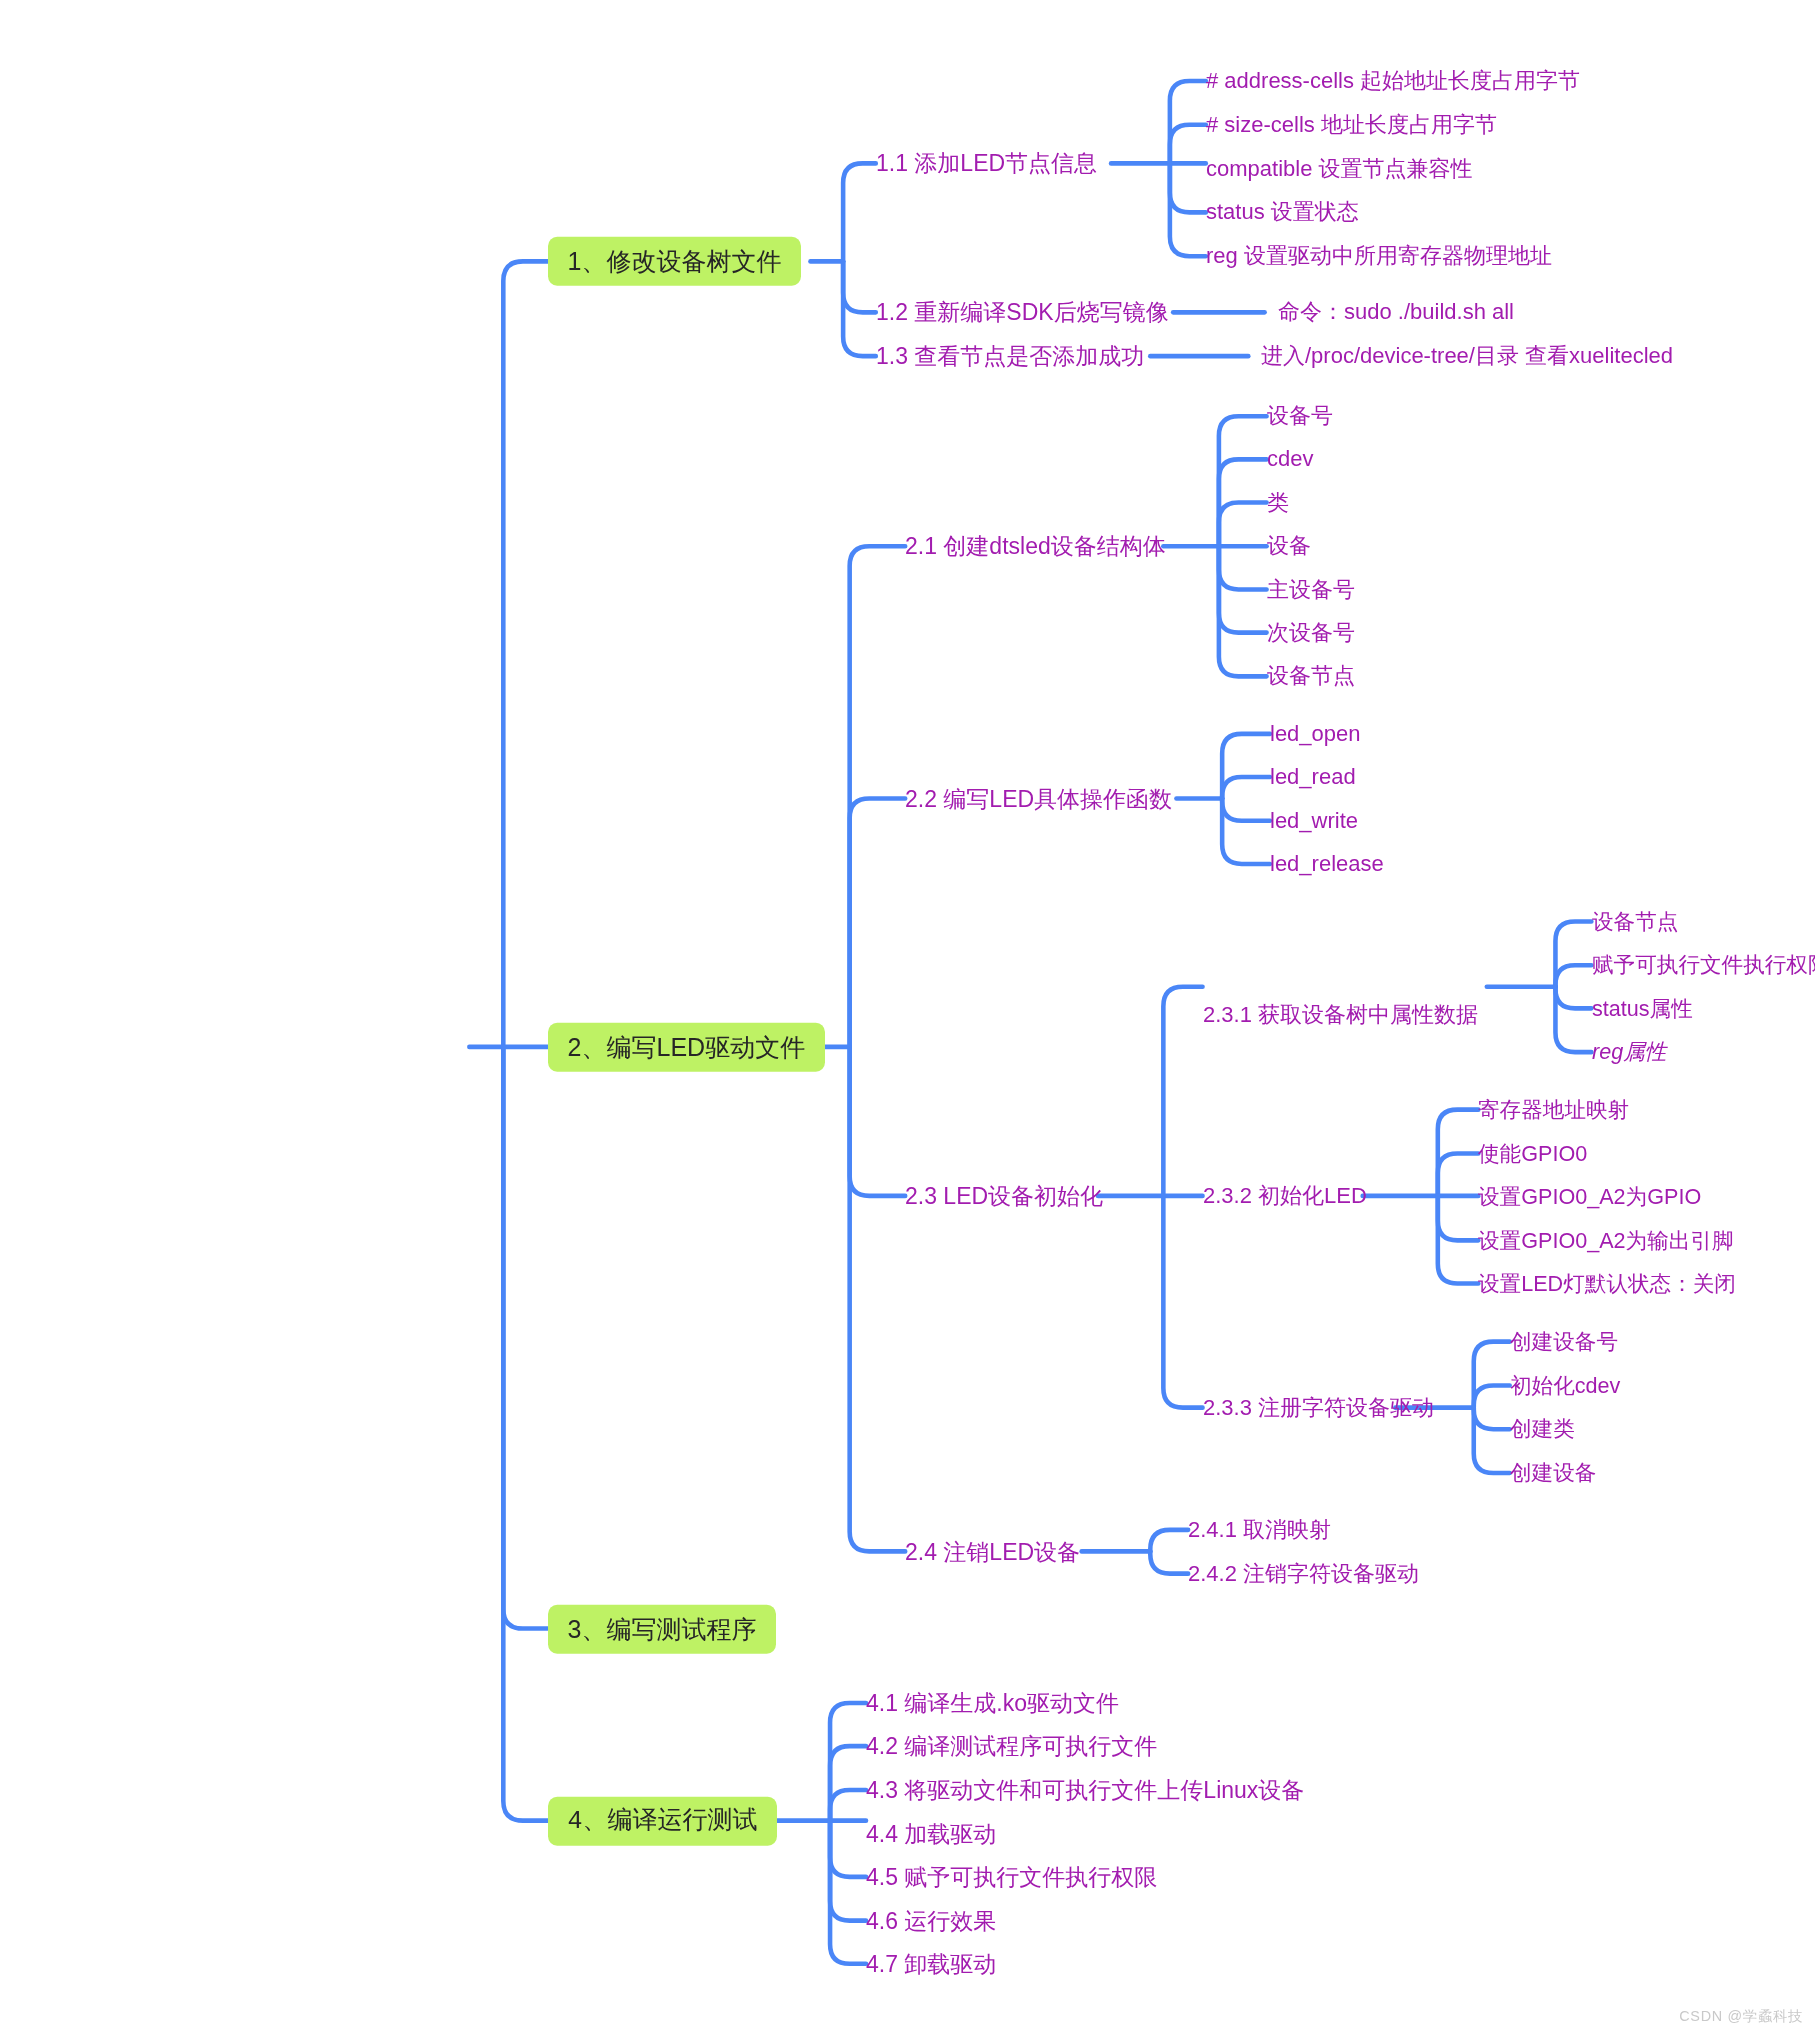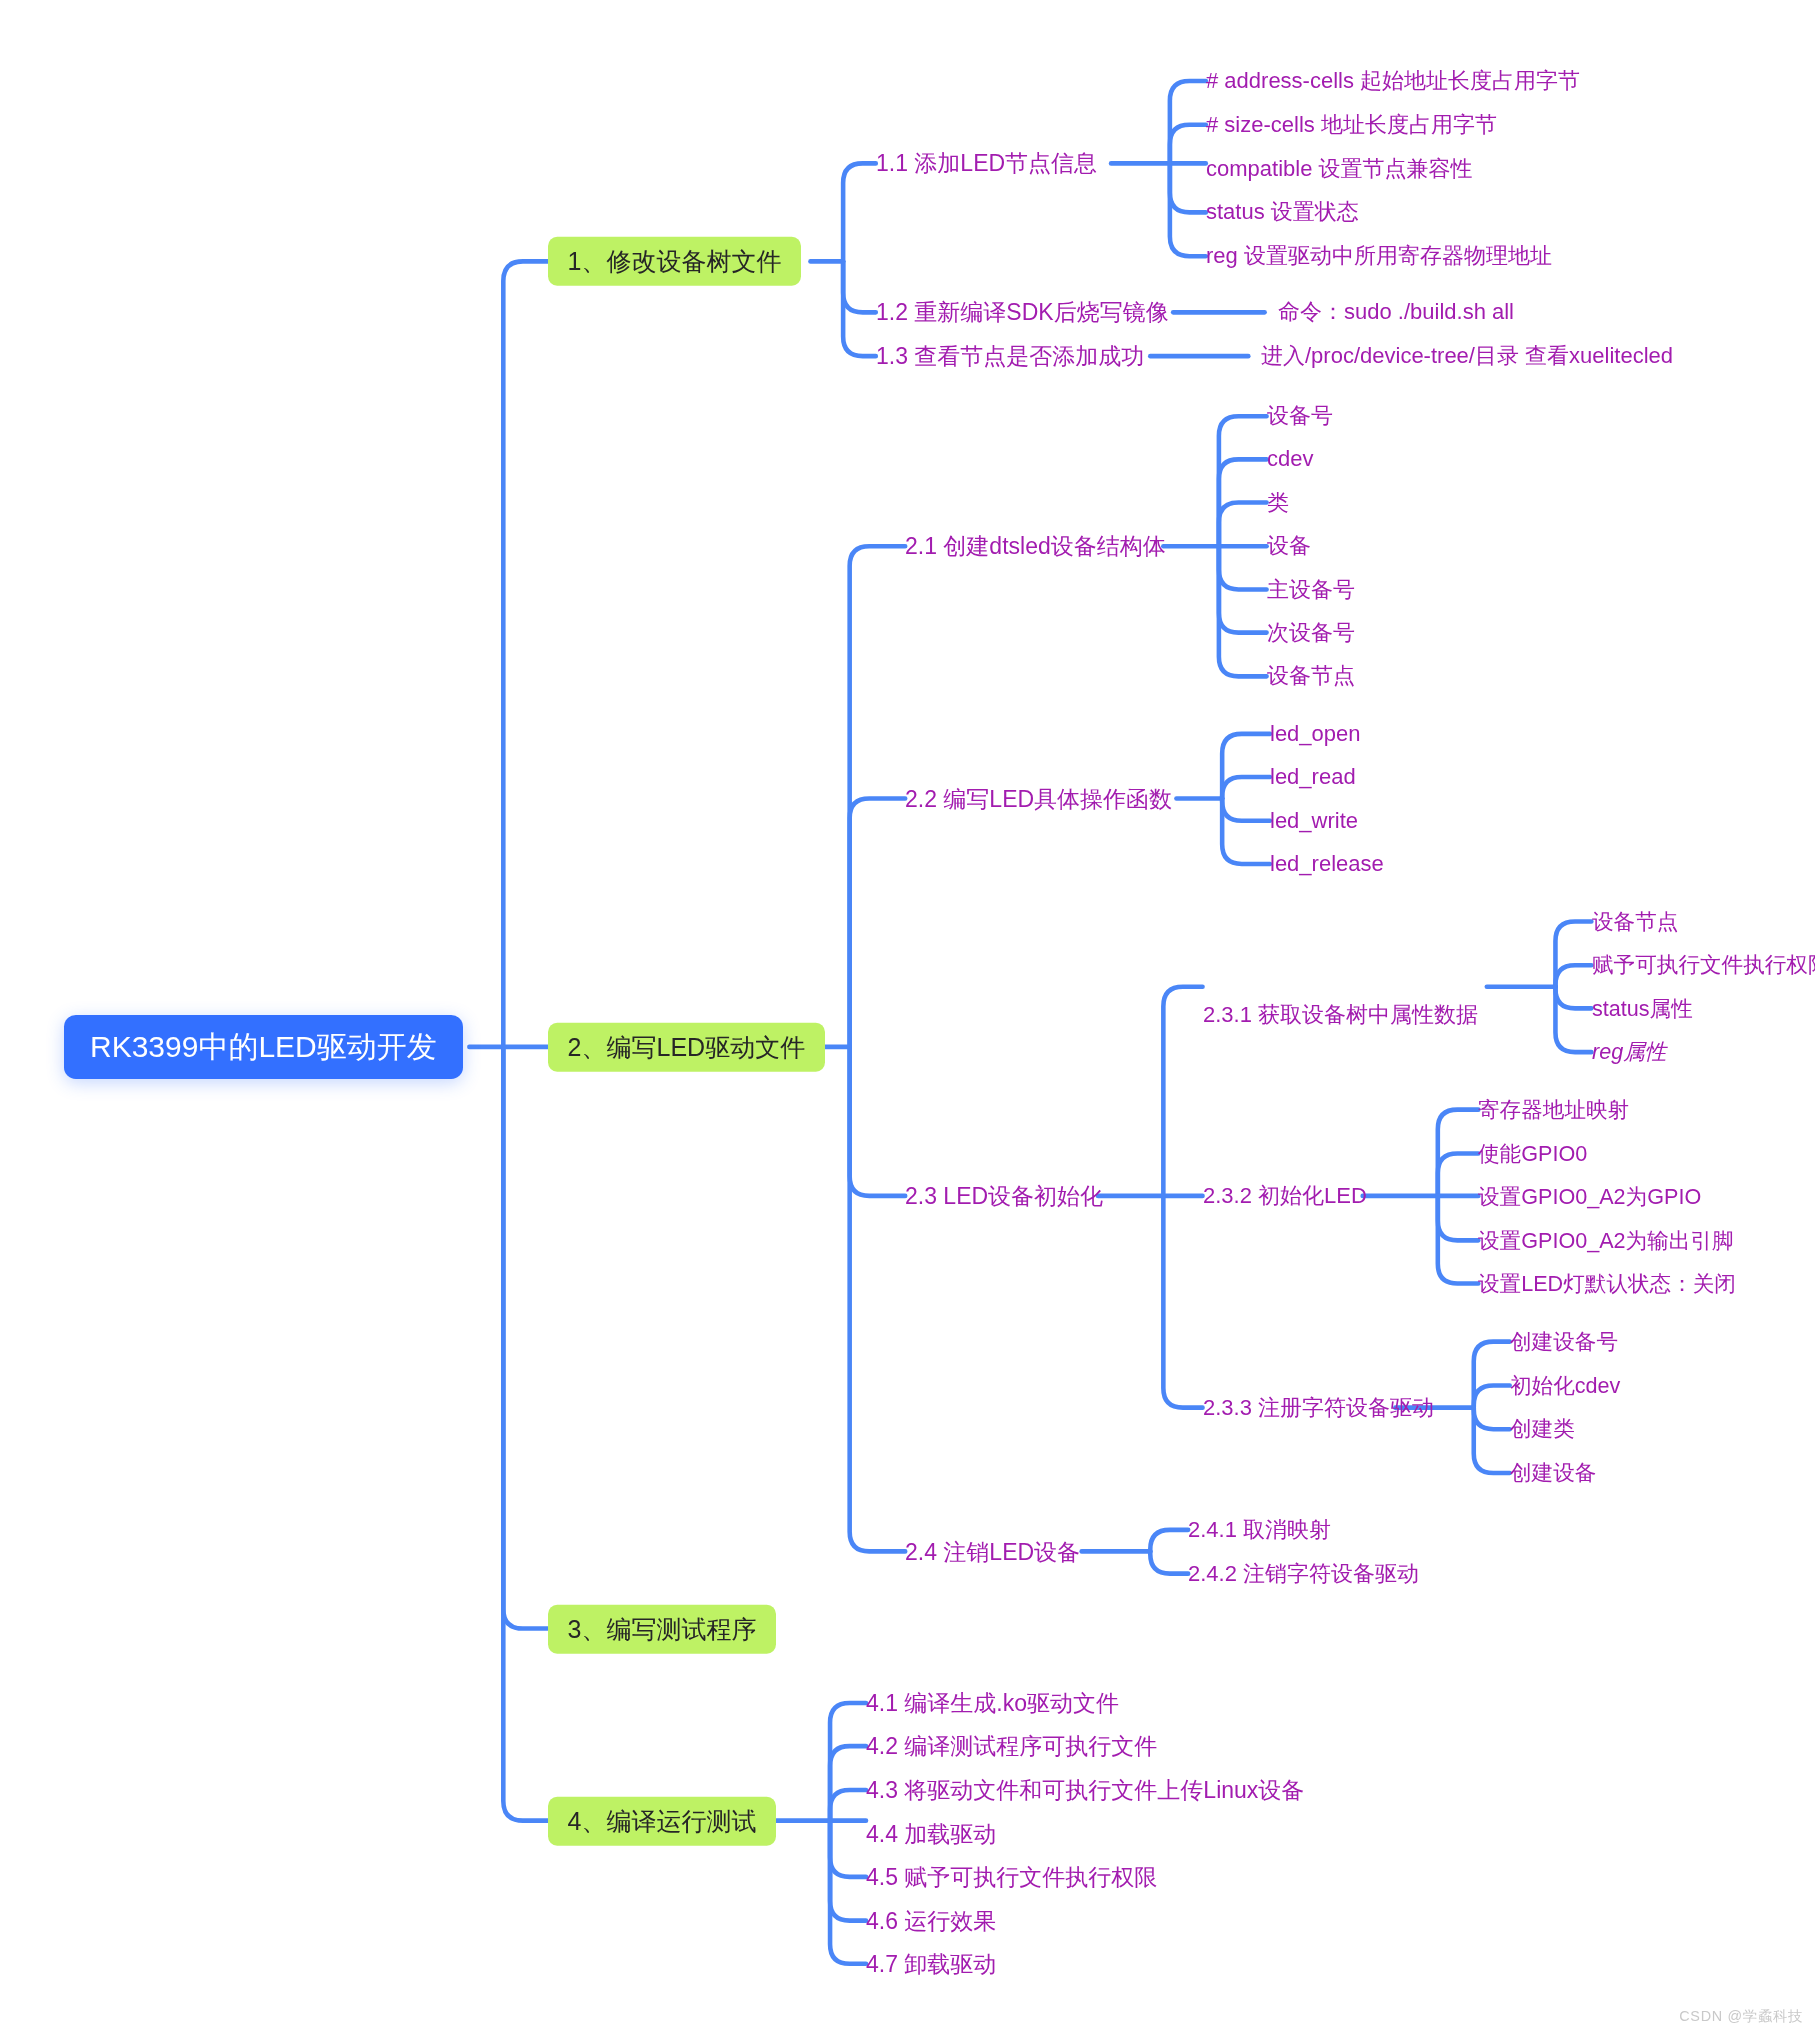--- a/index.html
+++ b/index.html
@@ -120,26 +120,25 @@
       <path d="M 1270 2786 V 2636 Q 1270 2606 1300 2606 H 1325"></path>
       <path d="M 1270 2786 V 2702 Q 1270 2672 1300 2672 H 1325"></path>
       <path d="M 1270 2786 V 2769 Q 1270 2739 1300 2739 H 1325"></path>
       <path d="M 1270 2786 H 1325"></path>
       <path d="M 1270 2786 V 2842 Q 1270 2872 1300 2872 H 1325"></path>
       <path d="M 1270 2786 V 2909 Q 1270 2939 1300 2939 H 1325"></path>
       <path d="M 1270 2786 V 2975 Q 1270 3005 1300 3005 H 1325"></path>
     </g>
   </svg>
 
-  <div class="node root" style="left:64px;top:1047px;">RK3399中的LED驱动开发</div>
 
   <div class="node branch" style="left:548px;top:261px;">1、修改设备树文件</div>
   <div class="node branch" style="left:548px;top:1047px;">2、编写LED驱动文件</div>
   <div class="node branch" style="left:548px;top:1629px;">3、编写测试程序</div>
-  <div class="node branch" style="left:548px;top:1821px;">4、编译运行测试</div>
+  <div class="node branch" style="left:548px;top:1821px;font-family:Liberation Mono, monospace;">4、编译运行测试</div>
 
   <div class="node leaf l2" style="left:876px;top:163px;">1.1 添加LED节点信息</div>
   <div class="node leaf l2" style="left:876px;top:312px;">1.2 重新编译SDK后烧写镜像</div>
   <div class="node leaf l2" style="left:876px;top:356px;">1.3 查看节点是否添加成功</div>
 
   <div class="node leaf l3" style="left:1206px;top:81px;"># address-cells  起始地址长度占用字节</div>
   <div class="node leaf l3" style="left:1206px;top:125px;"># size-cells 地址长度占用字节</div>
   <div class="node leaf l3" style="left:1206px;top:169px;">compatible 设置节点兼容性</div>
   <div class="node leaf l3" style="left:1206px;top:212px;">status 设置状态</div>
   <div class="node leaf l3" style="left:1206px;top:256px;">reg 设置驱动中所用寄存器物理地址</div>

